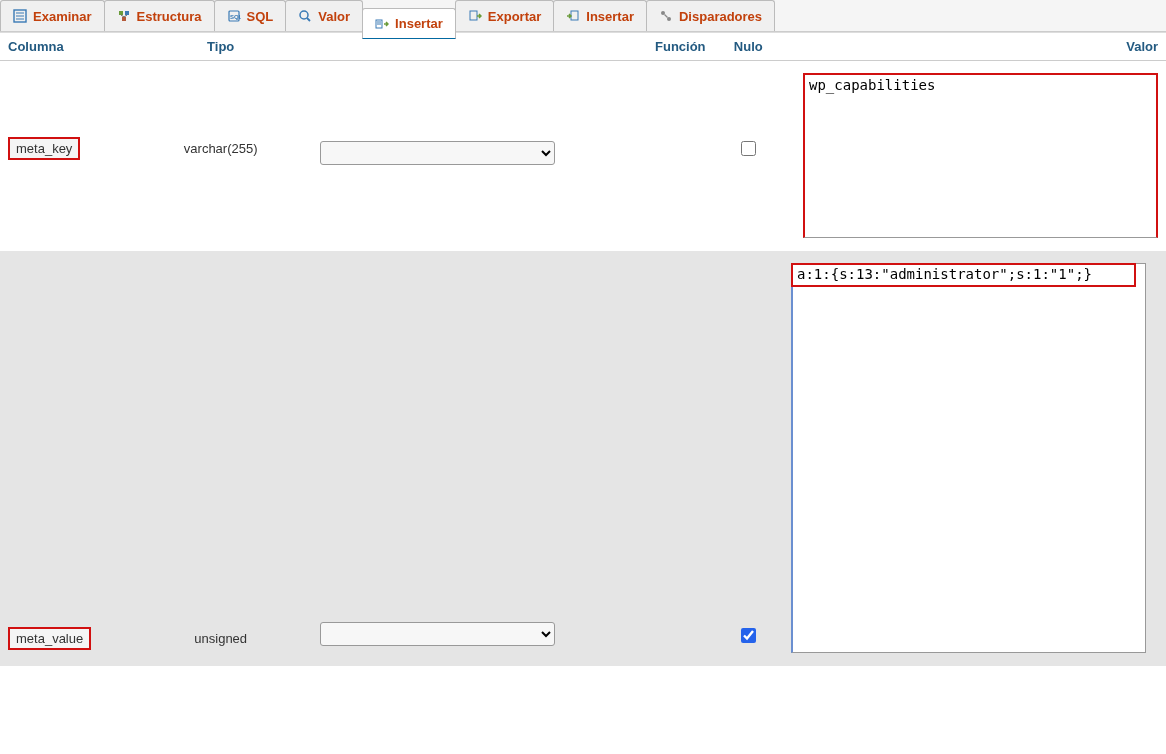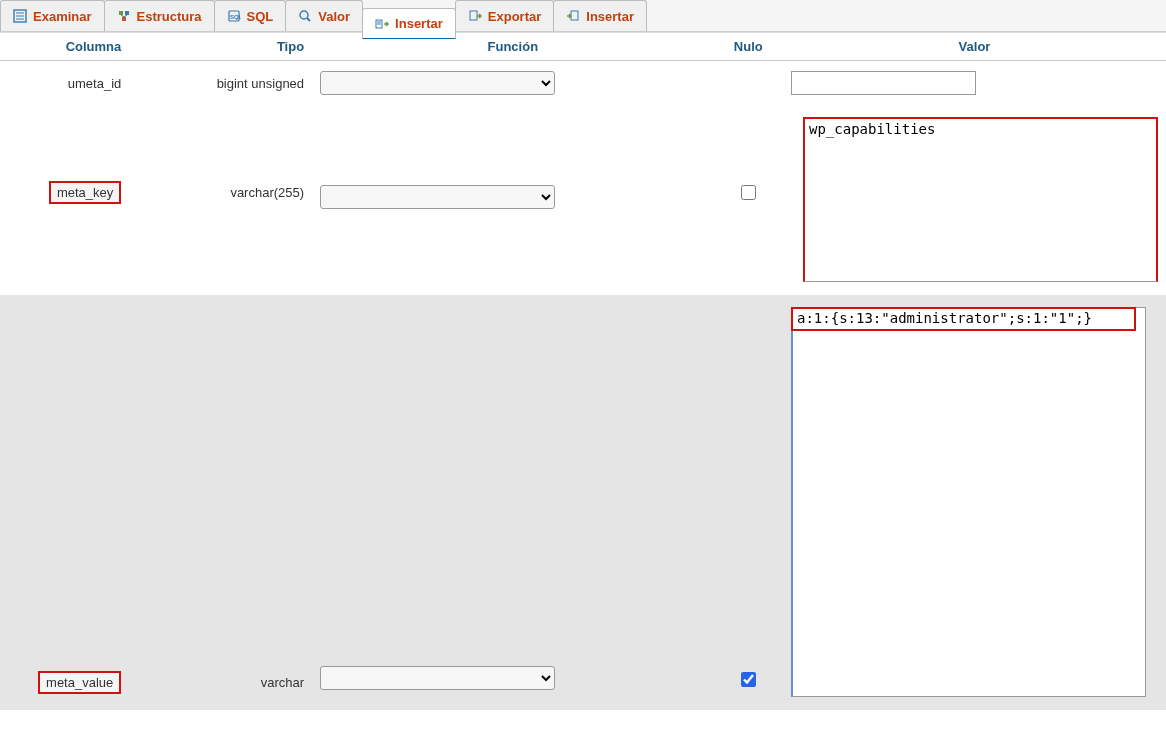--- a/index.html
+++ b/index.html
@@ -3,27 +3,27 @@
 <meta charset="utf-8">
 <style>
 *{box-sizing:border-box;margin:0;padding:0}
 body{font-family:sans-serif;font-size:13px;color:#333;background:#fff}
 .tabs{display:flex;background:#f5f5f5;border-bottom:1px solid #ccc}
 .tab{display:flex;align-items:center;gap:6px;padding:7px 12px;border:1px solid #bbb;border-bottom:none;background:#f0f0f0;color:#c2410c;font-weight:700;cursor:pointer;border-top-left-radius:3px;border-top-right-radius:3px;margin-right:-1px}
 .tab.active{background:#fff;border-bottom:1px solid #0369a1;position:relative;top:8px}
 .tab .icon{width:14px;height:14px;display:inline-flex;align-items:center;justify-content:center}
 svg{width:14px;height:14px}
 table{width:100%;border-collapse:collapse}
-thead th{background:#fff;color:#235a81;text-align:center;padding:6px 8px;font-weight:700;border-bottom:1px solid #ccc;border-top:1px solid #ddd}
+thead th{background:#fff;color:#235a81;text-align:right;padding:6px 8px;font-weight:700;border-bottom:1px solid #ccc;border-top:1px solid #ddd}
 thead th:first-child{color:#235a81}
 tbody tr.odd{background:#fff}
 tbody tr.even{background:#e5e5e5}
 tbody td{padding:10px 8px;vertical-align:middle}
-.col-col{width:130px;text-align:right}
-.col-type{width:185px;text-align:right}
+.col-col{width:130px;text-align:left}
+.col-type{width:185px;text-align:center}
 .col-fn{width:405px}
 .col-null{width:70px;text-align:center}
 .col-val{}
 select{width:235px;height:24px;border:1px solid #999;background:#f7f7f7;border-radius:3px}
 input[type=text]{width:185px;height:24px;border:1px solid #999;padding:2px 4px;font-family:inherit;font-size:13px}
 textarea{width:355px;border:1px solid #999;padding:2px 4px;font-family:monospace;font-size:14px;resize:none}
 .ta-meta-key{height:165px}
 .ta-meta-val{height:390px}
 .hl{border:2px solid #d11010;padding:2px 6px;background:#f5f5f5}
 input.hl, textarea.hl{border:2px solid #d11010}
@@ -101,48 +101,51 @@
   </div>
   <div class="tab">
     <span class="icon">
         <svg viewBox="0 0 14 14">
           <rect x="5" y="2" width="7" height="9" fill="none" stroke="#3a7ab5"></rect>
           <path d="M1 7 L5 7 M3 5 L5 7 L3 9" fill="none" stroke="#6a9b3a" stroke-width="1.5"></path>
         </svg>
       </span>
     <span>Insertar</span>
   </div>
+  <div class="tab">
+    <span class="icon">
+        <svg viewBox="0 0 14 14">
+          <circle cx="4" cy="4" r="2" fill="#888"></circle>
+          <circle cx="10" cy="10" r="2" fill="#888"></circle>
+          <path d="M5.5 5.5 L8.5 8.5" stroke="#888" stroke-width="1.3"></path>
+        </svg>
+      </span>
+    <span>Disparadores</span>
+  </div>
 </div>
 
 <table>
 <thead>
 <tr>
   <th class="col-col">Columna</th>
   <th class="col-type">Tipo</th>
   <th class="col-fn">Función</th>
   <th class="col-null">Nulo</th>
   <th class="col-val">Valor</th>
 </tr>
 </thead>
 <tbody>
-<tr class="odd">
-  <td class="col-col"><span>umeta_id</span></td>
-  <td class="col-type"><span>bigint unsigned</span></td>
-  <td class="col-fn"><select></select></td>
-  <td class="col-null"></td>
-  <td class="col-val"><input type="text" value="" style=""></td>
-</tr>
 <tr class="odd row-meta-key">
   <td class="col-col"><span class="hl">meta_key</span></td>
   <td class="col-type"><span>varchar(255)</span></td>
   <td class="col-fn"><select></select></td>
   <td class="col-null"><input type="checkbox" style=""></td>
   <td class="col-val"><textarea class="ta-meta-key" style="border-top: 2px solid rgb(209, 16, 16); border-left: 2px solid rgb(209, 16, 16); border-right: 2px solid rgb(209, 16, 16); margin-left: 12px;">wp_capabilities</textarea></td>
 </tr>
 <tr class="even row-meta-val">
   <td class="col-col"><span class="hl">meta_value</span></td>
-  <td class="col-type"><span>varchar</span></td>
+  <td class="col-type"><span>unsigned</span></td>
   <td class="col-fn"><select></select></td>
   <td class="col-null"><input type="checkbox" checked="" style=""></td>
   <td class="col-val" style="padding-top:12px"><div style="position:relative;display:inline-block"><textarea class="ta-meta-val left-border" style="">a:1:{s:13:"administrator";s:1:"1";}</textarea><div style="position:absolute;top:0;left:0;width:345px;height:24px;border:2px solid #d11010;pointer-events:none"></div></div></td>
 </tr>
 </tbody>
 </table>
 
 </body></html>

